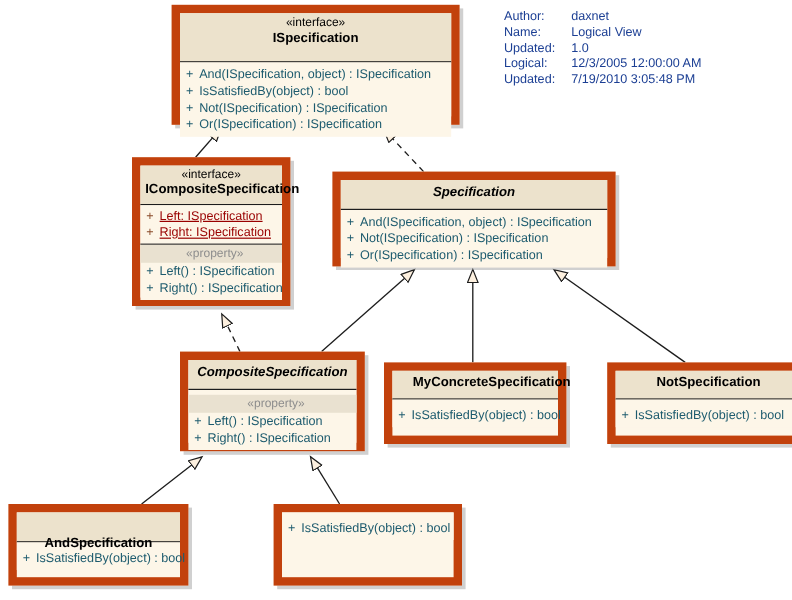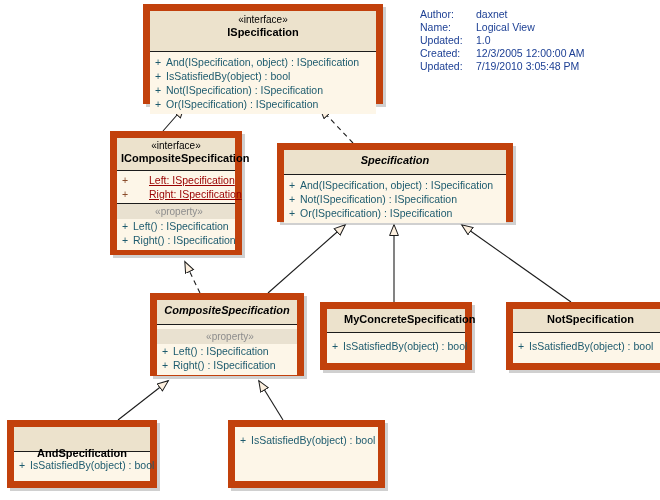--- a/index.html
+++ b/index.html
@@ -86,21 +86,20 @@
   .member .sig {
     display: inline-block;
   }
 
   
   .member.attr { color: #990000; }
   .member.attr .vis { color: #8a4b2a; }
   .member.attr .sig {
     color: #990000;
     text-decoration: underline;
-    margin-left: 16px;
   }
 
   
   .group-band {
     font-size: 10px;
     color: #8d8d8d;
     background: #e9e1d0;
     padding: 1px 0 1px 6px;
     line-height: 13px;
     white-space: nowrap;
@@ -303,21 +302,21 @@
     </div>
     <div class="row">
       <span class="k">Name:</span>
       <span class="v">Logical View</span>
     </div>
     <div class="row">
       <span class="k">Updated:</span>
       <span class="v">1.0</span>
     </div>
     <div class="row">
-      <span class="k">Created:</span>
+      <span class="k">Logical:</span>
       <span class="v">12/3/2005 12:00:00 AM</span>
     </div>
     <div class="row">
       <span class="k">Updated:</span>
       <span class="v">7/19/2010 3:05:48 PM</span>
     </div>
   </div>
 
 </div>
 

